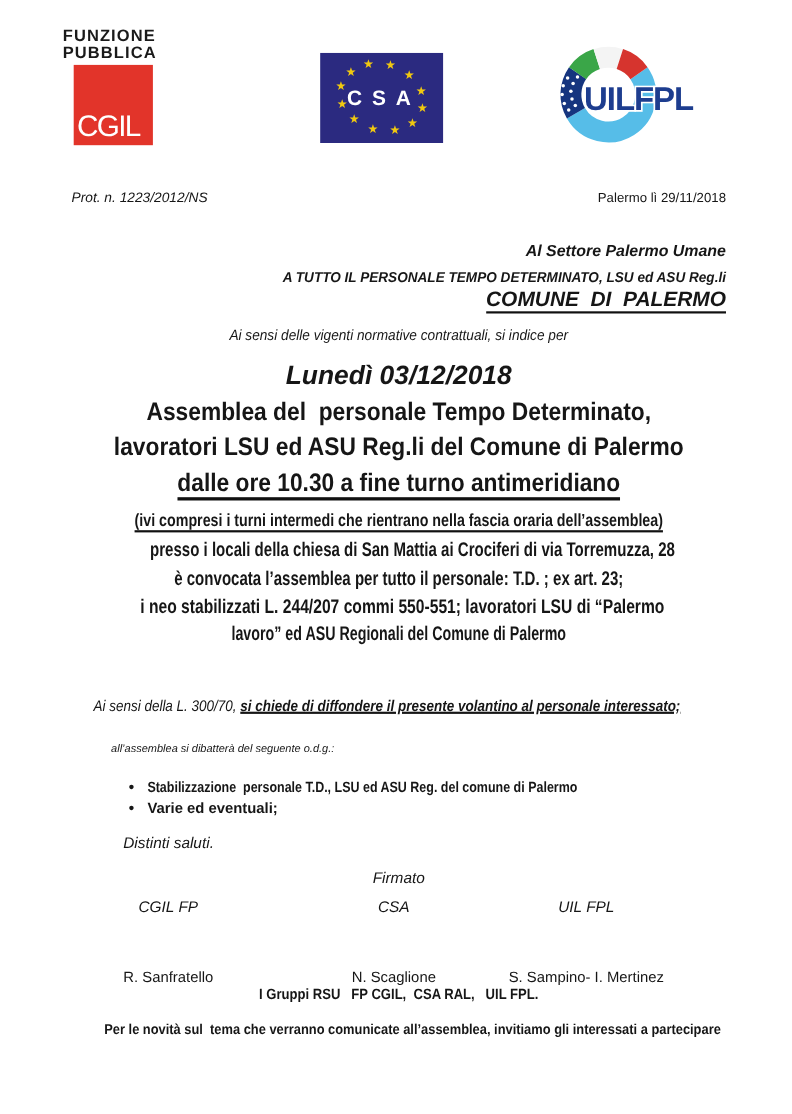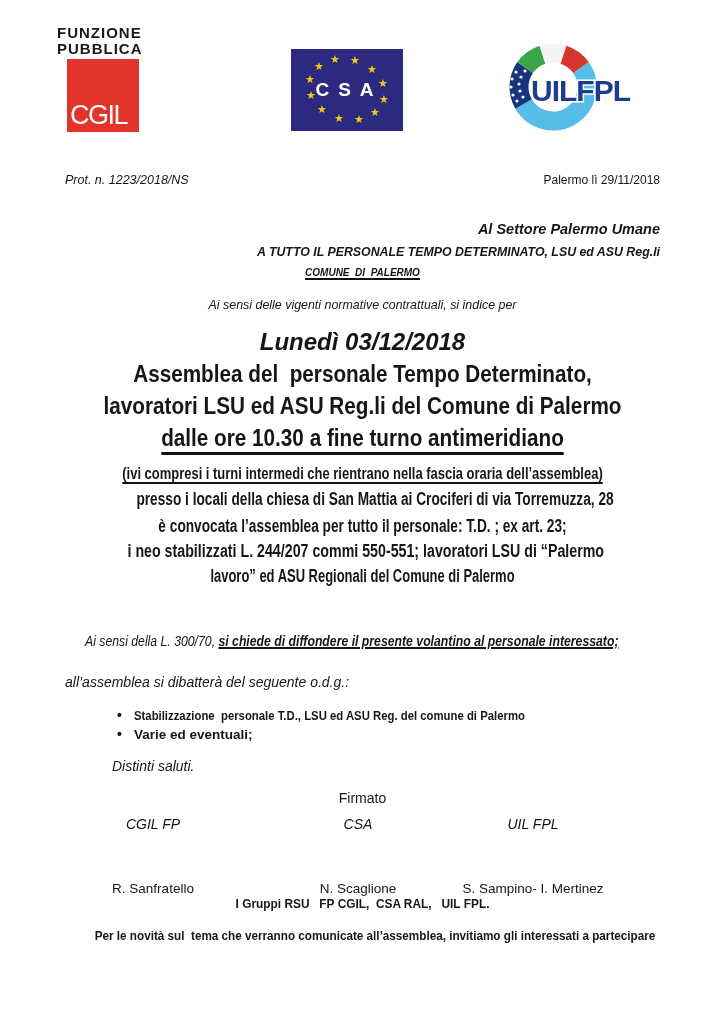--- a/index.html
+++ b/index.html
@@ -17,21 +17,21 @@
   .logo-csa{margin-left:144px;margin-top:26px;}
   .logo-uilfpl{margin-left:104px;margin-top:23px;}
   
   .prot-row{display:flex;justify-content:space-between;margin-top:38px;font-size:12.5px;}
   .prot{font-style:italic;}
   .place-date{font-size:12px;}
   
   .recipients{margin-top:30px;text-align:right;}
   .r1{font-size:14.5px;font-weight:bold;font-style:italic;line-height:25px;}
   .r3{font-size:13px;font-weight:bold;font-style:italic;line-height:20px;white-space:pre;transform:scaleX(.95);transform-origin:100% 50%;}
-  .r4{font-size:10px;font-weight:bold;font-style:italic;line-height:21px;text-align:center;}
+  .r4{font-size:19px;font-weight:bold;font-style:italic;line-height:21px;}
   .r4 span{white-space:pre;border-bottom:2px solid #111;padding-bottom:0px;}
   
   .intro{margin-top:14px;text-align:center;font-style:italic;font-size:13.5px;transform:scaleX(.92);}
   
   .title-block{margin-top:14px;text-align:center;}
   .t1{font-size:24px;font-weight:bold;font-style:italic;line-height:32px;}
   .t2{font-size:23px;font-weight:bold;line-height:32px;}
   .t4 span{border-bottom:3px solid #111;padding-bottom:1px;}
   
   .details-block{margin-top:8px;text-align:center;}
@@ -40,30 +40,30 @@
   .d2{font-size:18px;font-weight:bold;line-height:27px;transform:scaleX(.76);}
   .d3{font-size:18px;font-weight:bold;line-height:26px;transform:scaleX(.76);}
   .d4{font-size:18px;font-weight:bold;line-height:25px;transform:scaleX(.79);}
   .d5{font-size:18px;font-weight:bold;line-height:25px;transform:scaleX(.72);}
   .sqz{white-space:pre;}
   .squeeze9{transform:scaleX(.9);}
   
   .law-par{margin-top:22px;font-style:italic;}
   .law1{font-size:14px;white-space:pre;transform:scaleX(.875);transform-origin:0 50%;line-height:20px;}
   .law1 .emph{font-weight:bold;text-decoration:underline;text-decoration-thickness:1.5px;}
-  .law2{font-size:14px;line-height:20px;margin-top:1px;}
+  .law2{font-size:10px;line-height:20px;margin-top:1px;margin-left:36px;}
   
   .agenda{margin-top:14px;}
   .agenda-item{display:flex;align-items:baseline;padding-left:52px;font-size:13.5px;font-weight:bold;line-height:19px;}
   .agenda-item .bullet{width:17px;font-size:14px;}
   .agenda-item .txt{white-space:pre;}
   .ai1 .txt{transform:scaleX(.84);transform-origin:0 50%;display:inline-block;}
   
   .closing{margin-top:12px;padding-left:47px;font-style:italic;font-size:14px;line-height:20px;}
-  .firmato{margin-top:12px;text-align:center;font-size:14px;line-height:20px;}
+  .firmato{margin-top:12px;text-align:center;font-style:italic;font-size:14px;line-height:20px;}
   .sig-row{position:relative;margin-top:8px;height:50px;}
   .sig-org,.sig-name{position:absolute;transform:translateX(-50%);white-space:nowrap;}
   .sig-org{top:0;font-style:italic;font-size:14px;}
   .sig-name{top:26px;font-size:13.5px;margin-top:39px;}
   .sig-c1{left:88px;} .sig-c2{left:293px;} .sig-c3{left:468px;}
   
   .groups{margin-top:28px;text-align:center;font-weight:bold;font-size:13.5px;white-space:pre;transform:scaleX(.88);line-height:20px;}
   .invite{margin-top:12px;text-align:center;font-weight:bold;font-size:13px;white-space:pre;transform:scaleX(.9);line-height:20px;}
 </style>
 </head>
@@ -127,21 +127,21 @@
             <circle cx="-37" cy="-15" r="1.6"></circle>
               <circle cx="-36" cy="14" r="1.6"></circle>
           </g>
         </g>
         <text x="24" y="60" font-family="Liberation Sans, sans-serif" font-weight="bold" font-size="30" letter-spacing="-1" fill="#1d3d8f" stroke="#ffffff" stroke-width="3" paint-order="stroke">UILFPL</text>
       </svg>
     </div>
   </header>
 
   <div class="prot-row">
-    <span class="prot">Prot. n. 1223/2018/NS</span>
+    <span class="prot">Prot. n. 1223/2012/NS</span>
     <span class="place-date">Palermo lì 29/11/2018</span>
   </div>
 
   <div class="recipients">
     <div class="r1">Al Settore Palermo Umane</div>
     <div class="r3">A TUTTO IL PERSONALE TEMPO DETERMINATO, LSU ed ASU Reg.li</div>
     <div class="r4"><span>COMUNE  DI  PALERMO</span></div>
   </div>
 
   <div class="intro">Ai sensi delle vigenti normative contrattuali, si indice per</div>

